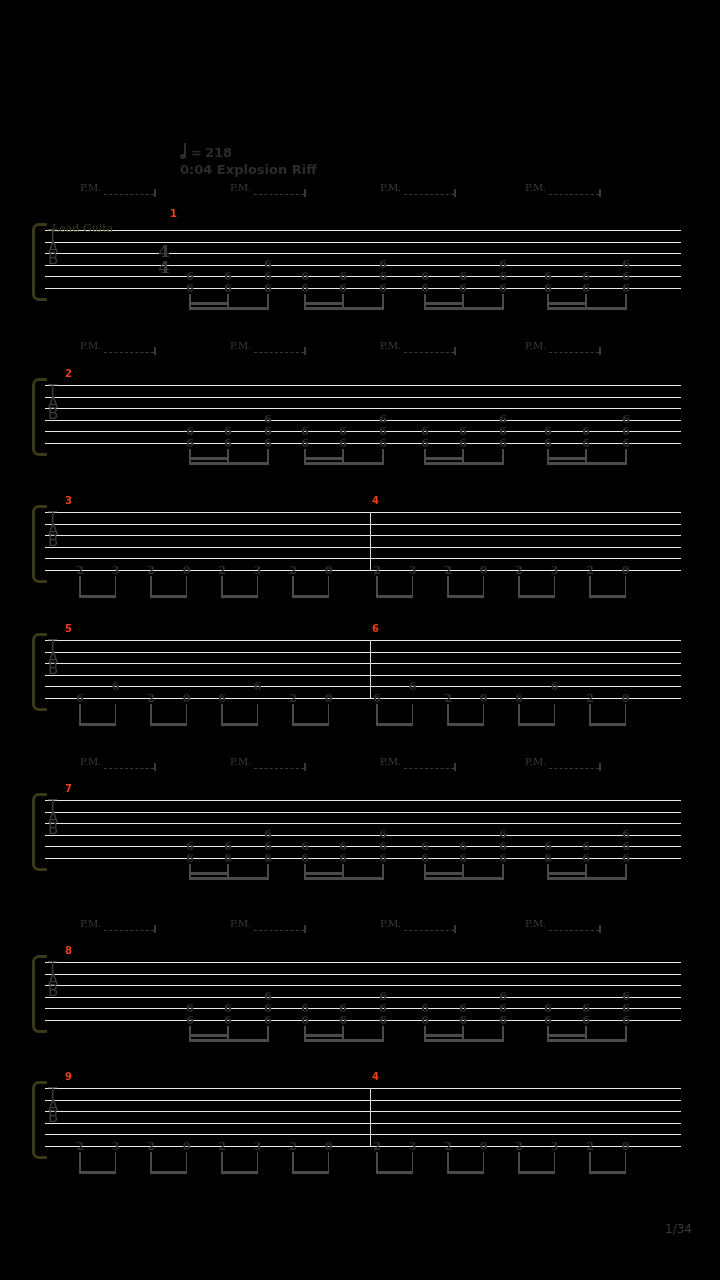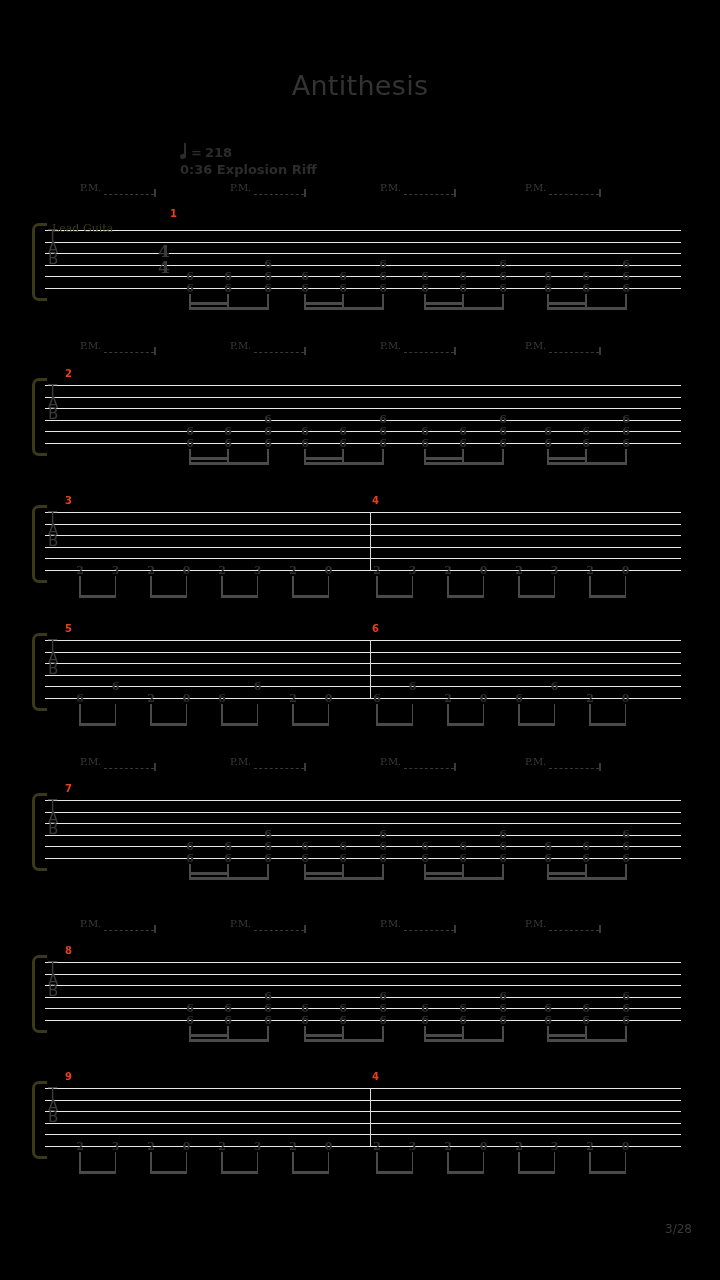--- a/index.html
+++ b/index.html
@@ -212,37 +212,36 @@
     font-family: "DejaVu Sans", sans-serif;
     font-size: 12px;
     color: #3a3a3a;
   }
 </style>
 </head>
 <body>
 
 <div id="page">
 
-  <div class="title">Antithesis</div>
 
   <div class="tempo-block">
     <div class="tempo-row">
       <span class="note-glyph">
         <span class="stem"></span>
           <span class="head"></span>
       </span>
       <span class="tempo-eq">=</span>
       <span>218</span>
     </div>
-    <div class="section-label">0:36 Explosion Riff</div>
+    <div class="section-label">0:04 Explosion Riff</div>
   </div>
 
   <div class="system" id="sys1" style="top:0;"></div>
 
-  <div class="footer">3/28</div>
+  <div class="footer">1/34</div>
 
 <div class="brace" style="left: 32px; top: 223px; height: 72px;"></div>
     <div class="staff-line" style="left: 45px; top: 230px; width: 636px;"></div>
     <div class="staff-line" style="left: 45px; top: 241.6px; width: 636px;"></div>
     <div class="staff-line" style="left: 45px; top: 253.2px; width: 636px;"></div>
     <div class="staff-line" style="left: 45px; top: 264.8px; width: 636px;"></div>
     <div class="staff-line" style="left: 45px; top: 276.4px; width: 636px;"></div>
     <div class="staff-line" style="left: 45px; top: 288px; width: 636px;"></div>
     <div class="tabclef" style="left: 48px; top: 231px;">
       <div>T</div>

